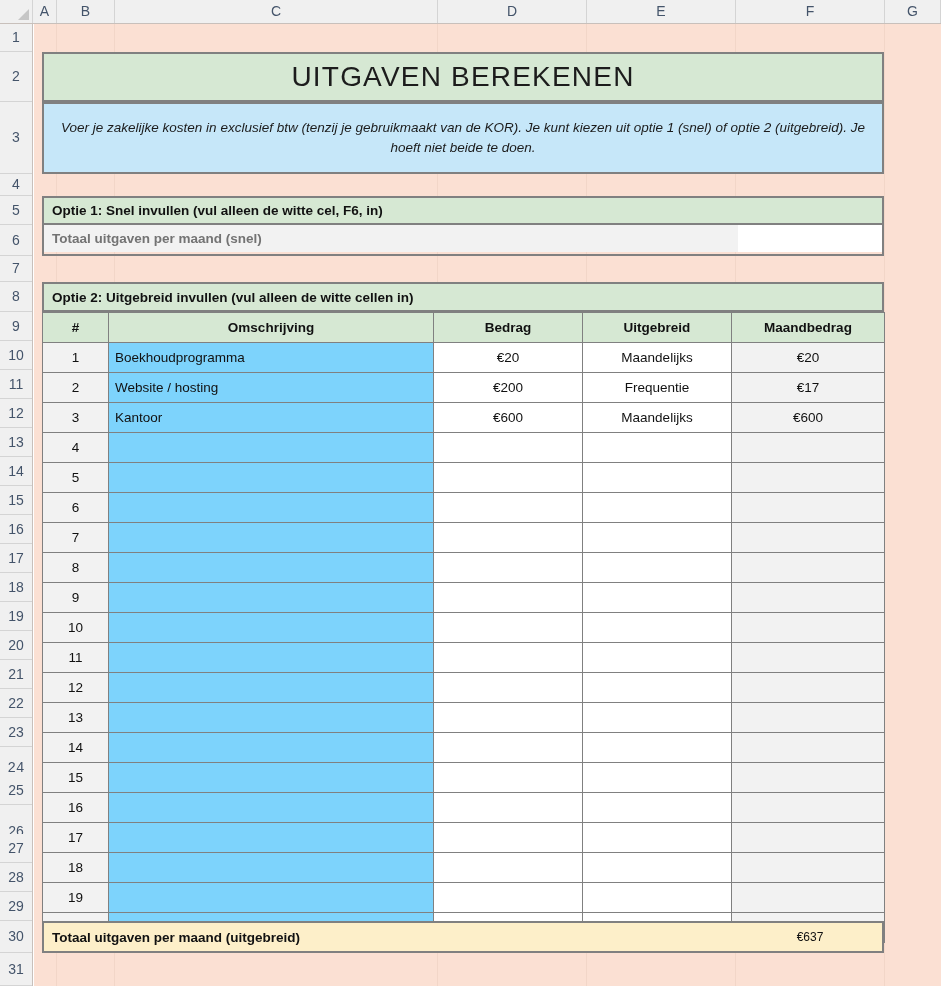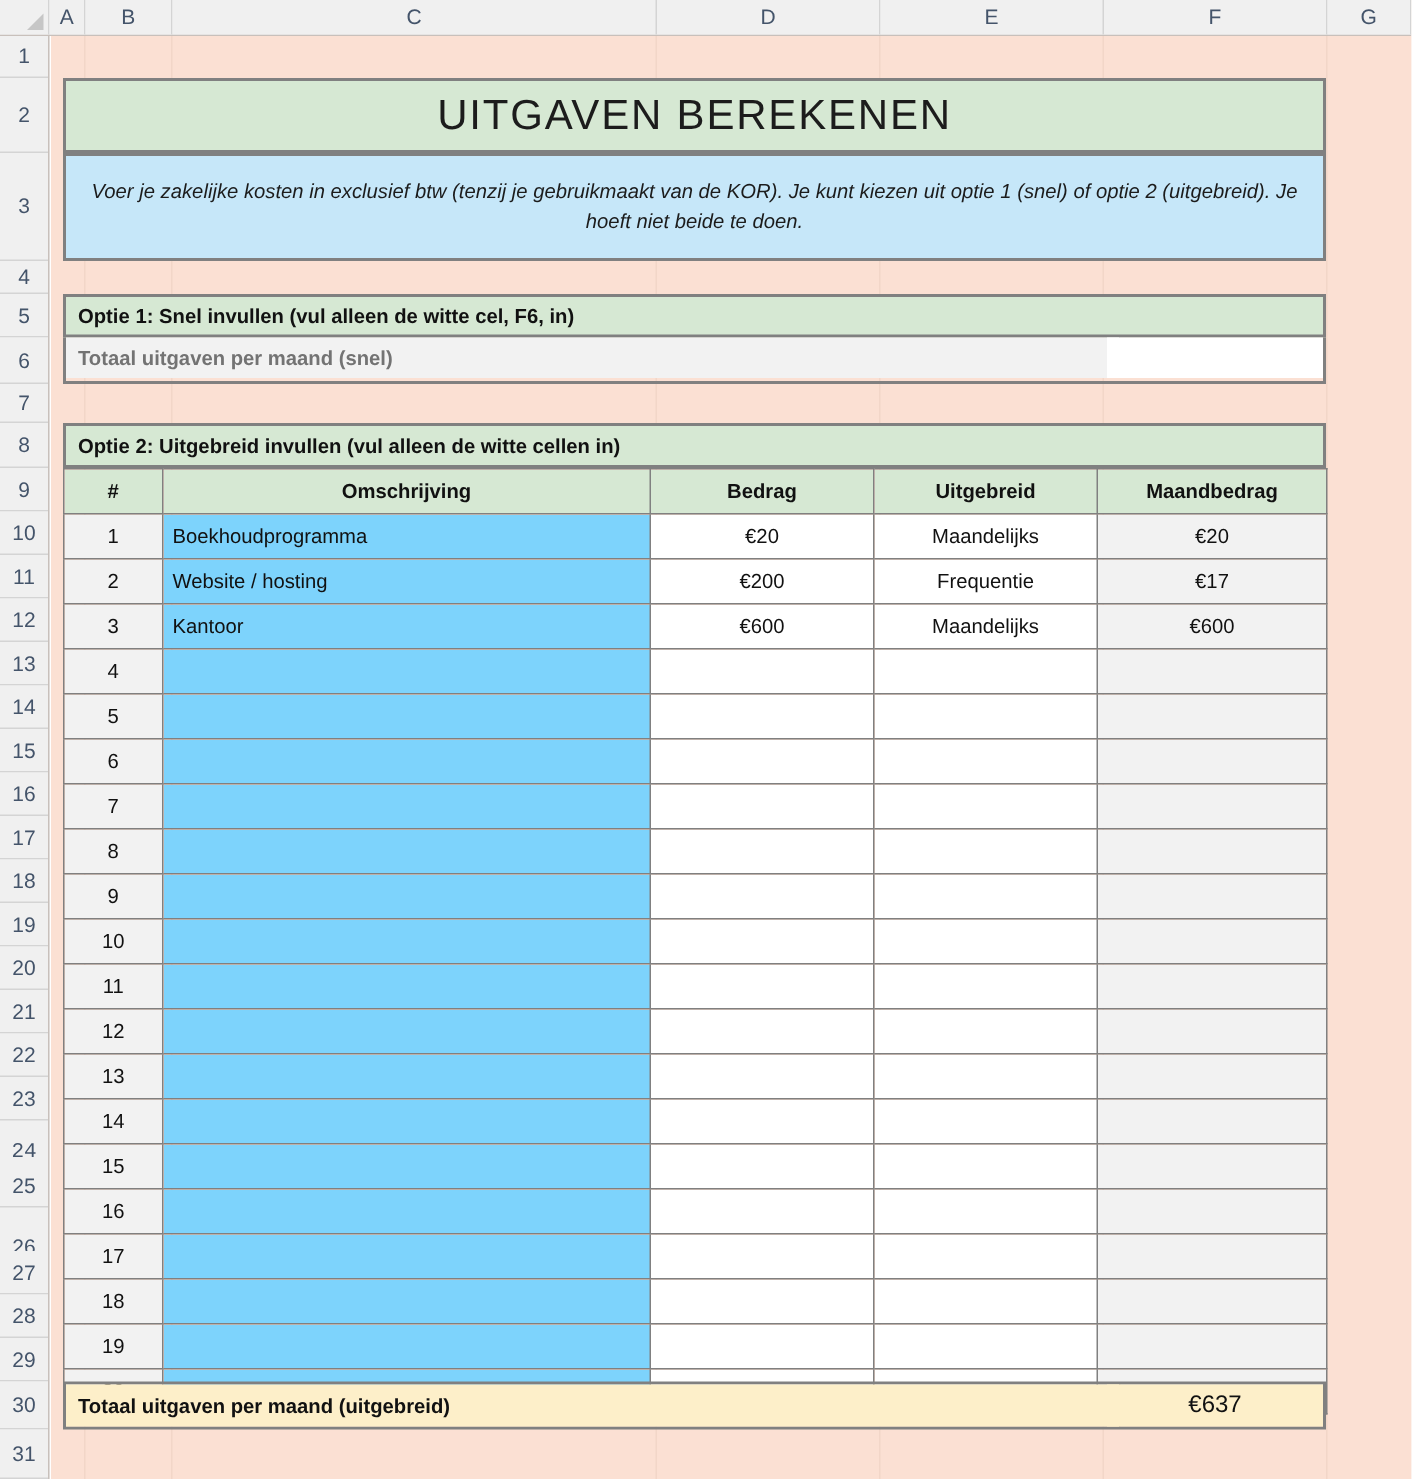--- a/index.html
+++ b/index.html
@@ -209,21 +209,21 @@
   .total-label-text {
     font-size: 13.5px;
     font-weight: bold;
     color: #111;
   }
   .total-value {
     background: #fdefc9;
     display: flex;
     align-items: center;
     justify-content: center;
-    font-size: 16px;
+    font-size: 12px;
     color: #111;
   }
 </style>
 </head>
 <body>
 
 <div id="sheet">
 
   <div class="colhead-row">
     <div class="corner-box">

